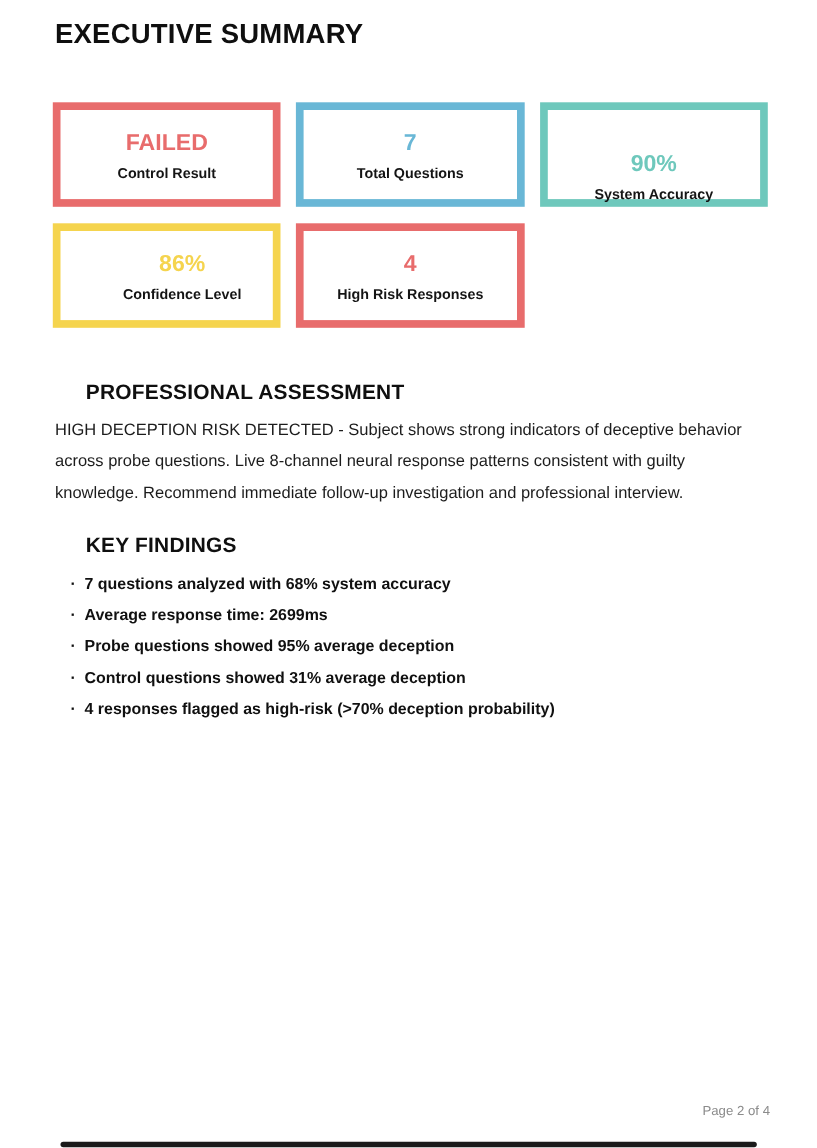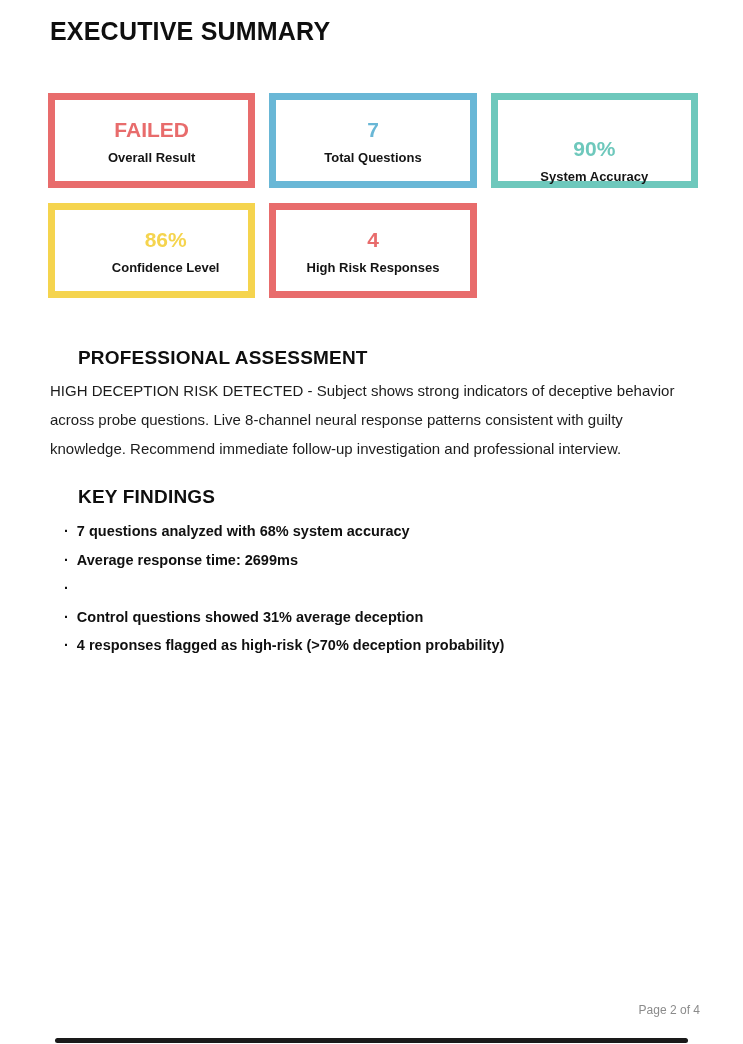--- a/index.html
+++ b/index.html
@@ -103,21 +103,21 @@
   }
 </style>
 </head>
 <body>
 
 <h1 class="page-title">EXECUTIVE SUMMARY</h1>
 
 <div class="cards-grid">
     <div class="stat-card" style="border-color: rgb(232, 108, 108);">
       <div class="stat-value" style="color: rgb(232, 108, 108);">FAILED</div>
-      <div class="stat-label">Overall Result</div>
+      <div class="stat-label">Control Result</div>
     </div>
     <div class="stat-card" style="border-color: rgb(105, 183, 214);">
       <div class="stat-value" style="color: rgb(105, 183, 214);">7</div>
       <div class="stat-label">Total Questions</div>
     </div>
     <div class="stat-card" style="border-color: rgb(110, 200, 188);">
       <div class="stat-value" style="color: rgb(110, 200, 188); margin-top: 37px;">90%</div>
       <div class="stat-label">System Accuracy</div>
     </div>
     <div class="stat-card" style="border-color: rgb(245, 212, 78); padding-left: 28px;">
@@ -140,20 +140,21 @@
     <li class="finding-item">
       <span class="bullet-dot">·</span>
       <span>7 questions analyzed with 68% system accuracy</span>
     </li>
     <li class="finding-item">
       <span class="bullet-dot">·</span>
       <span>Average response time: 2699ms</span>
     </li>
     <li class="finding-item">
       <span class="bullet-dot">·</span>
+      <span>Probe questions showed 95% average deception</span>
     </li>
     <li class="finding-item">
       <span class="bullet-dot">·</span>
       <span>Control questions showed 31% average deception</span>
     </li>
     <li class="finding-item">
       <span class="bullet-dot">·</span>
       <span>4 responses flagged as high-risk (&gt;70% deception probability)</span>
     </li>
   </ul>

